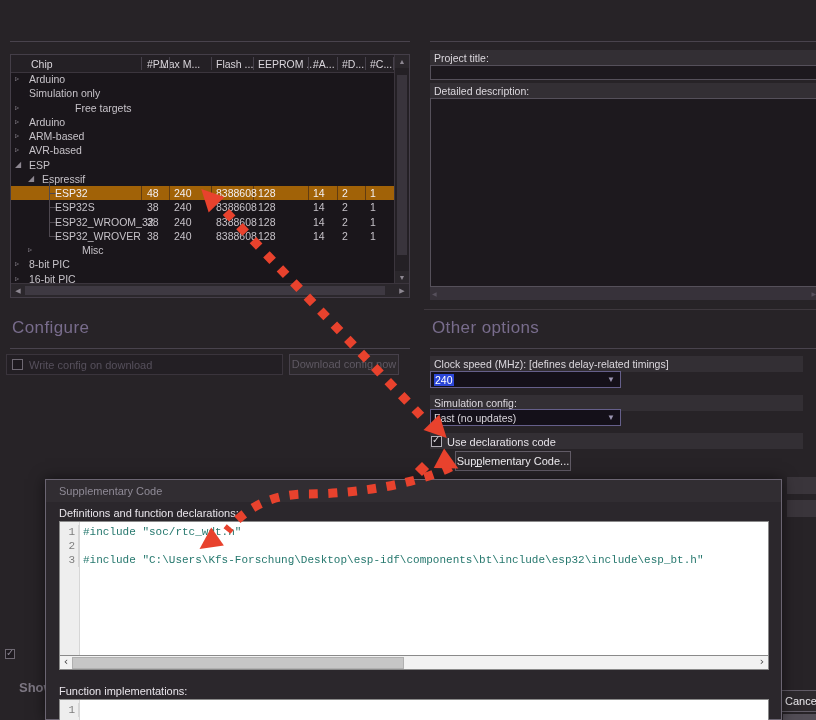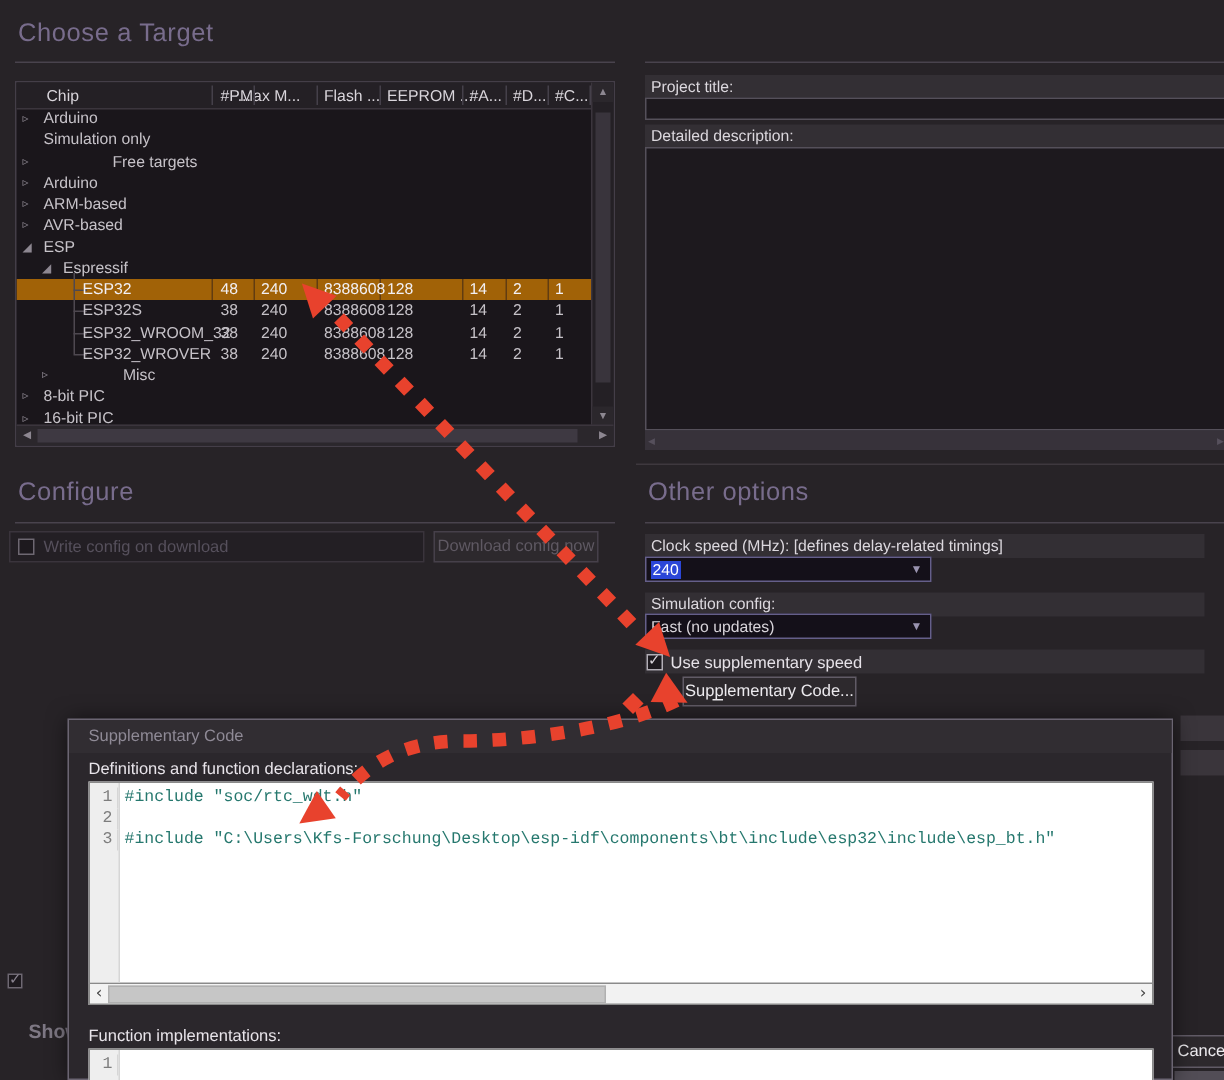--- a/index.html
+++ b/index.html
@@ -59,21 +59,20 @@
   .wsb{background:#f2f2f2;border:1px solid #8a8a8a;border-top:none;box-sizing:border-box;}
   .wsb .warr{position:absolute;top:0;width:12px;height:100%;color:#444;font-size:11px;line-height:12px;text-align:center;font-family:"DejaVu Sans",sans-serif;}
   .wsb .wthumb{position:absolute;top:1px;height:10px;background:#c6c6c6;border:1px solid #b0b0b0;}
   svg{pointer-events:none;}
 </style>
 </head>
 <body>
 
 <div id="app">
 
-  <div class="abs sect-title" style="left:12px;top:12px;">Choose a Target</div>
   <div class="abs divider" style="left:10px;top:41px;width:400px;"></div>
 
   <div id="chip-table" class="abs">
     <div id="chip-header">
         <span class="hcell" style="left: 20px;">Chip</span>
         <span class="hcell" style="left: 136px;">#P...</span>
         <span class="hcell" style="left: 149px;">Max M...</span>
         <span class="hcell" style="left: 205px;">Flash ...</span>
         <span class="hcell" style="left: 247px;">EEPROM ...</span>
         <span class="hcell" style="left: 302px;">#A...</span>
@@ -228,21 +227,21 @@
   <div class="abs label-strip" style="left:430px;top:395px;width:373px;">Simulation config:</div>
   <div class="abs combo" style="left:430px;top:409px;width:191px;height:17px;">
     <span class="cval">Fast (no updates)</span>
     <span class="carr">▼</span>
   </div>
 
   <div class="abs label-strip" style="left:430px;top:433px;width:373px;height:16px;"></div>
   <span class="cb" style="left:431px;top:436px;width:11px;height:11px;">
     <span class="chk">✓</span>
   </span>
-  <span class="abs" style="left:447px;top:436px;font-size:11px;color:#e6e2e8;">Use supplementary speed</span>
+  <span class="abs" style="left:447px;top:436px;font-size:11px;color:#e6e2e8;">Use declarations code</span>
 
   <div class="abs btn" style="left:455px;top:451px;width:116px;height:20px;line-height:18px;"><u style="text-decoration:none;">Supplementary Code...</u><span style="position:absolute;left:19px;top:3px;width:7px;border-bottom:1px solid #eceaee;height:11px;"></span></div>
 
   <div class="abs" style="left:787px;top:477px;width:29px;height:17px;background:#3a353b;"></div>
   <div class="abs" style="left:787px;top:500px;width:29px;height:17px;background:#3a353b;"></div>
 
   <span class="cb dim" style="left:5px;top:649px;width:10px;height:10px;">
     <span class="chk">✓</span>
   </span>
   <span class="abs" style="left:19px;top:680px;font-size:13px;color:#7e7884;font-weight:bold;">Show</span>

